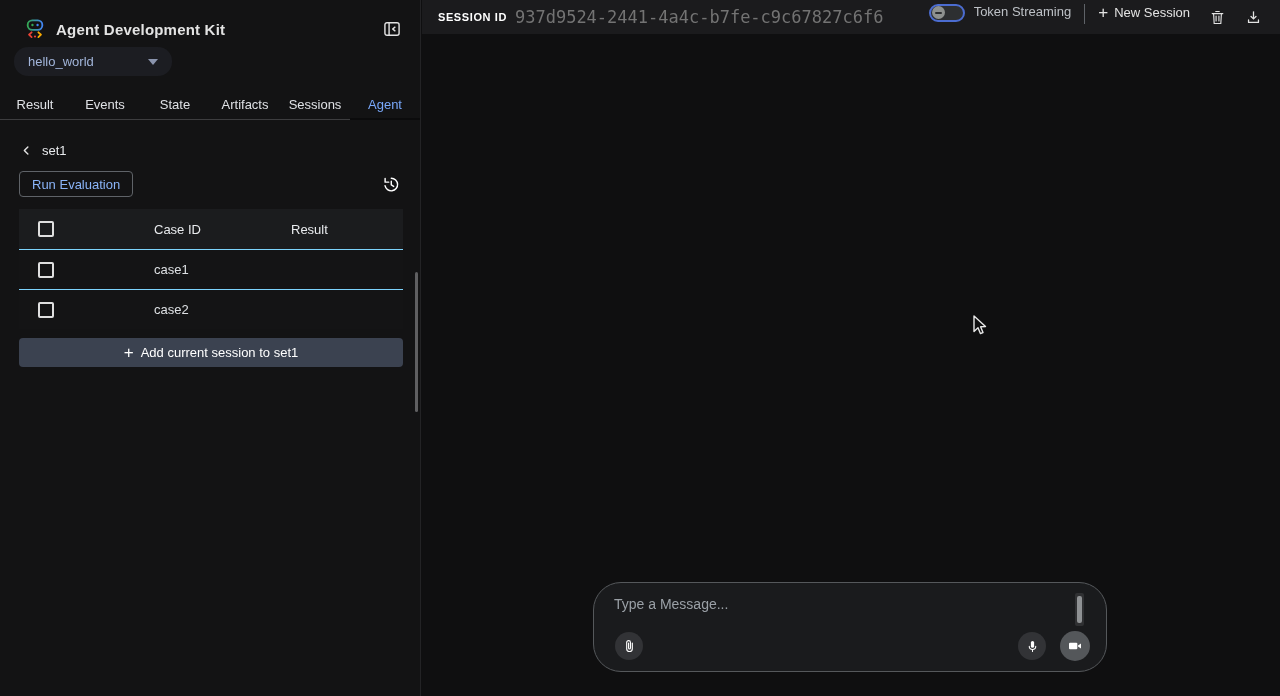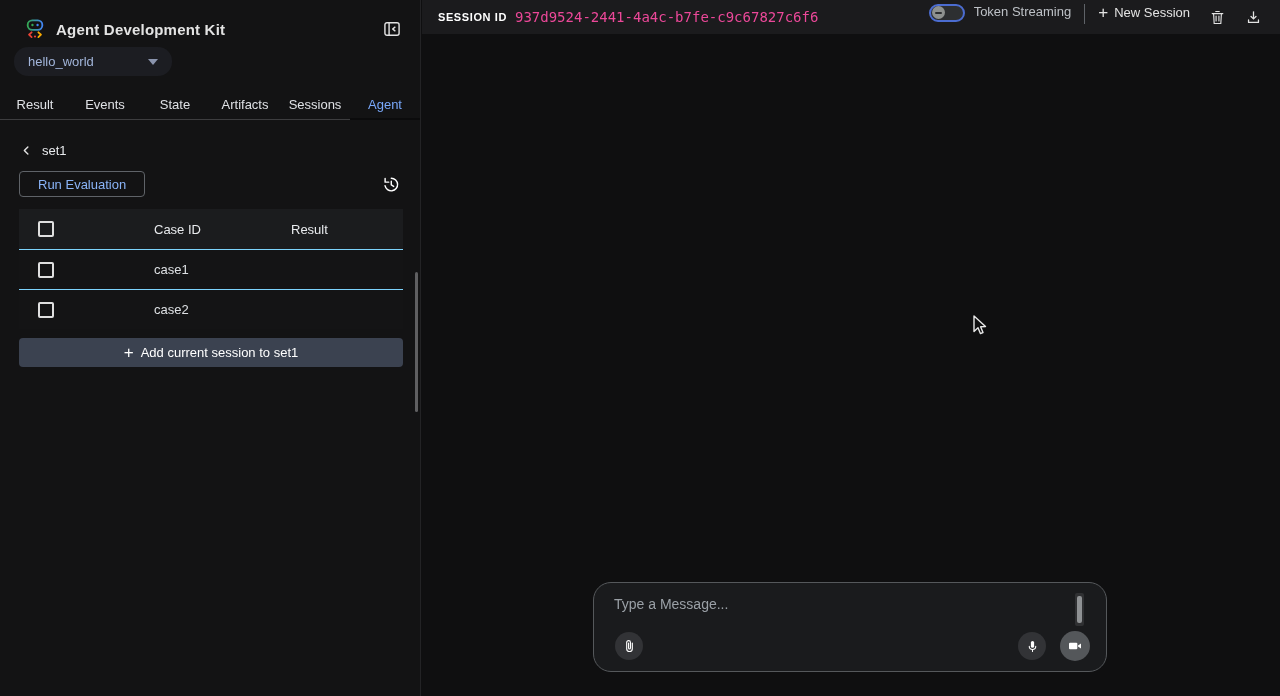--- a/index.html
+++ b/index.html
@@ -45,21 +45,21 @@
     content:""; position:absolute; left:0; right:0; bottom:-1px; height:2px; background:#0b0b0c;
   }
 
   .set-row { display:flex; align-items:flex-start; margin:23px 0 0 20px; }
   .set-row .back { width:14px; height:14px; display:flex; align-items:center; cursor:pointer; }
   .set-name { font-size:13px; color:#e8eaed; margin-left:8px; font-weight:500; }
 
   .run-row { display:flex; align-items:center; margin:13px 19px 0 19px; }
   .run-btn {
     background:transparent; border:1px solid #5f6368; border-radius:4px;
-    color:#8ab4f8; font-size:13px; font-family:inherit; height:26px; padding:0 18px; cursor:pointer;
+    color:#8ab4f8; font-size:13px; font-family:inherit; height:26px; padding:0 12px; cursor:pointer;
   }
   .history-btn { margin-left:auto; width:22px; height:22px; display:flex; align-items:center; justify-content:center; cursor:pointer; }
 
   .eval-table { margin:12px 19px 0 19px; width:384px; font-size:13px; }
   .t-row { display:grid; grid-template-columns:135px 137px 1fr; align-items:center; height:40px; background:#141415; }
   .t-row.head { background:#1b1c1e; font-weight:500; color:#e8eaed; }
   .t-row + .t-row { border-top:1px solid #7dd3fc; }
   .cell-check { padding-left:19px; display:flex; align-items:center; }
   .checkbox {
     width:16px; height:16px; border:2px solid #dfdfdf; border-radius:2px;
@@ -80,21 +80,21 @@
     background:#5f5f61; border-radius:2px; cursor:grab;
   }
 
   
   .main { position:absolute; left:422px; top:0; right:0; bottom:0; }
   .topbar {
     height:34px; background:#1b1b1d; display:flex; align-items:center;
     padding:0 14px 0 16px;
   }
   .sess-label { font-size:11px; font-weight:700; letter-spacing:.6px; color:#ffffff; }
-  .sess-id { font-size:14px; font-family:"DejaVu Sans Mono", monospace; color:#ec4899; margin-left:8px; }
+  .sess-id { font-size:17px; font-family:"DejaVu Sans Mono", monospace; color:#737373; margin-left:8px; }
 
   .topbar-right { margin-left:auto; display:flex; align-items:flex-start; }
   .toggle {
     width:36px; height:18px; border-radius:10px; background:#2d2f31;
     border:2px solid #4b6cd0; position:relative; cursor:pointer;
   }
   .toggle .knob {
     position:absolute; left:1px; top:0px; width:13px; height:13px; border-radius:50%;
     background:#8e918f; display:flex; align-items:center; justify-content:center;
   }
@@ -107,21 +107,21 @@
   .icon-btn { width:26px; height:26px; display:flex; align-items:center; justify-content:center; cursor:pointer; }
   .trash-btn { margin-left:14px; }
   .dl-btn { margin-left:10px; }
 
   
   .cursor { position:absolute; left:548px; top:314px; pointer-events:none; }
 
   
   .composer {
     position:absolute; left:171px; top:582px; width:514px; height:90px;
-    border:1px solid #55585b; border-radius:18px; background:#1a1b1d;
+    border:1px solid #55585b; border-radius:28px; background:#1a1b1d;
   }
   .composer textarea {
     position:absolute; left:20px; top:13px; width:430px; height:34px;
     background:transparent; border:none; outline:none; resize:none;
     font-family:"Liberation Sans", sans-serif; font-size:14px; color:#e3e3e3;
   }
   .composer textarea::placeholder { color:#9aa0a6; }
   .composer-scrollbar {
     position:absolute; right:22px; top:10px; width:9px; height:33px;
     background:#2f3032; border-radius:2px; display:flex; align-items:center; justify-content:center;

